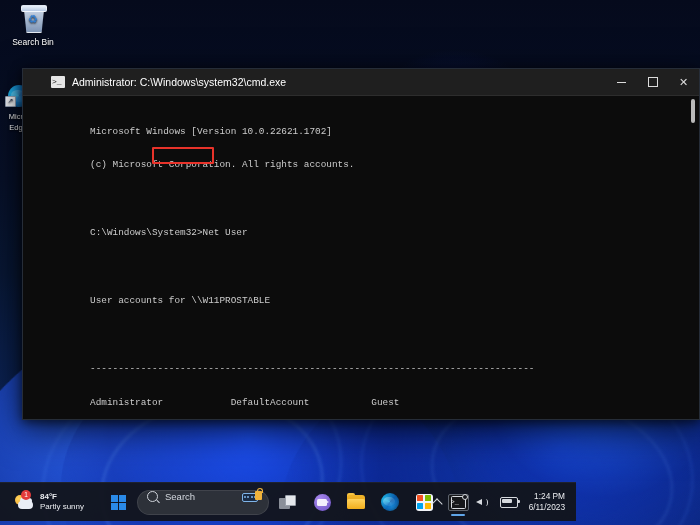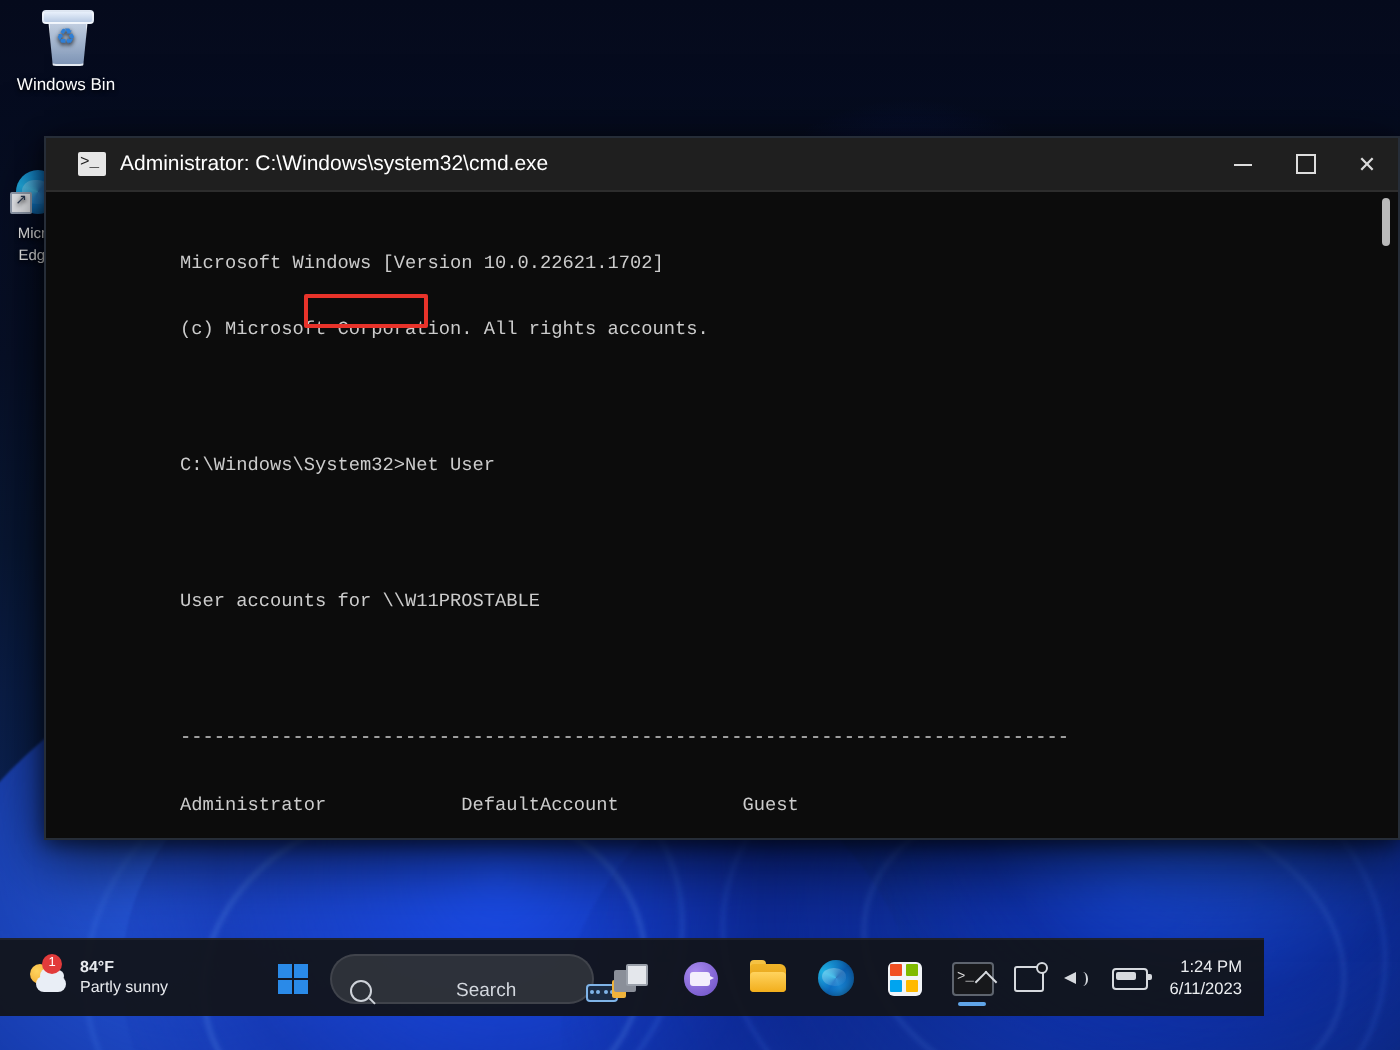--- a/index.html
+++ b/index.html
@@ -146,21 +146,21 @@
   .titlebar {
     height: 26px;
     background: #1f1f1f;
     display: flex;
     align-items: center;
     border-bottom: 1px solid #2d2d2d;
   }
   .titlebar-left {
     display: flex;
     align-items: flex-end;
-    padding-left: 16px;
+    padding-left: 28px;
     flex: 1;
     min-width: 0;
   }
   .cmd-app-icon {
     width: 14px; height: 12px;
     background: #e6e6e6;
     border-radius: 1px;
     position: relative;
     margin-right: 7px;
     flex: none;
@@ -226,22 +226,22 @@
     position: absolute;
     left: 3px; top: 3px;
     width: 4px; height: 24px;
     background: #b9b9b9;
     border-radius: 2px;
   }
 
   
   .taskbar {
     position: absolute;
-    left: 0; bottom: 17px;
-    width: 632px; height: 38px;
+    left: 0; bottom: 4px;
+    width: 576px; height: 38px;
     background: rgba(18,20,26,0.94);
     border-top: 1px solid rgba(255,255,255,0.05);
     display: flex;
     align-items: center;
   }
 
   .weather {
     display: flex;
     align-items: center;
     margin-left: 10px;
@@ -319,25 +319,24 @@
     gap: 1px;
   }
   .start-logo i { background: #2a8ae8; display: block; }
 
   .search-box {
     width: 132px; height: 25px;
     background: rgba(48,52,60,0.92);
     border: 1px solid rgba(255,255,255,0.09);
     border-radius: 13px;
     display: flex;
-    align-items: flex-end;
+    align-items: flex-start;
     padding: 0 6px 0 9px;
     box-sizing: border-box;
     cursor: text;
-    gap: 35px;
   }
   .mag {
     width: 9px; height: 9px;
     border: 1.3px solid #cfd3da;
     border-radius: 50%;
     position: relative;
     flex: none;
     margin-right: 7px;
   }
   .mag::after {
@@ -610,21 +609,21 @@
     <div class="swirl s3"></div>
     <div class="swirl s4"></div>
   </div>
 
   <div class="desk-icon" style="left:2px; top:4px;">
     <span class="glyph">
       <span class="bin-body"></span>
       <span class="bin-lid"></span>
       <span class="bin-mark">♻</span>
     </span>
-    <span>Windows Bin</span>
+    <span>Search Bin</span>
   </div>
 
   <div class="desk-icon" style="left:-2px; top:82px; width:40px; font-size:7.5px;">
     <span class="glyph" style="width:30px;height:26px;">
       <span class="edge-ico"></span>
       <span class="shortcut-arrow">↗</span>
     </span>
     <span>Micro</span><br>
     <span>Edge</span>
   </div>

